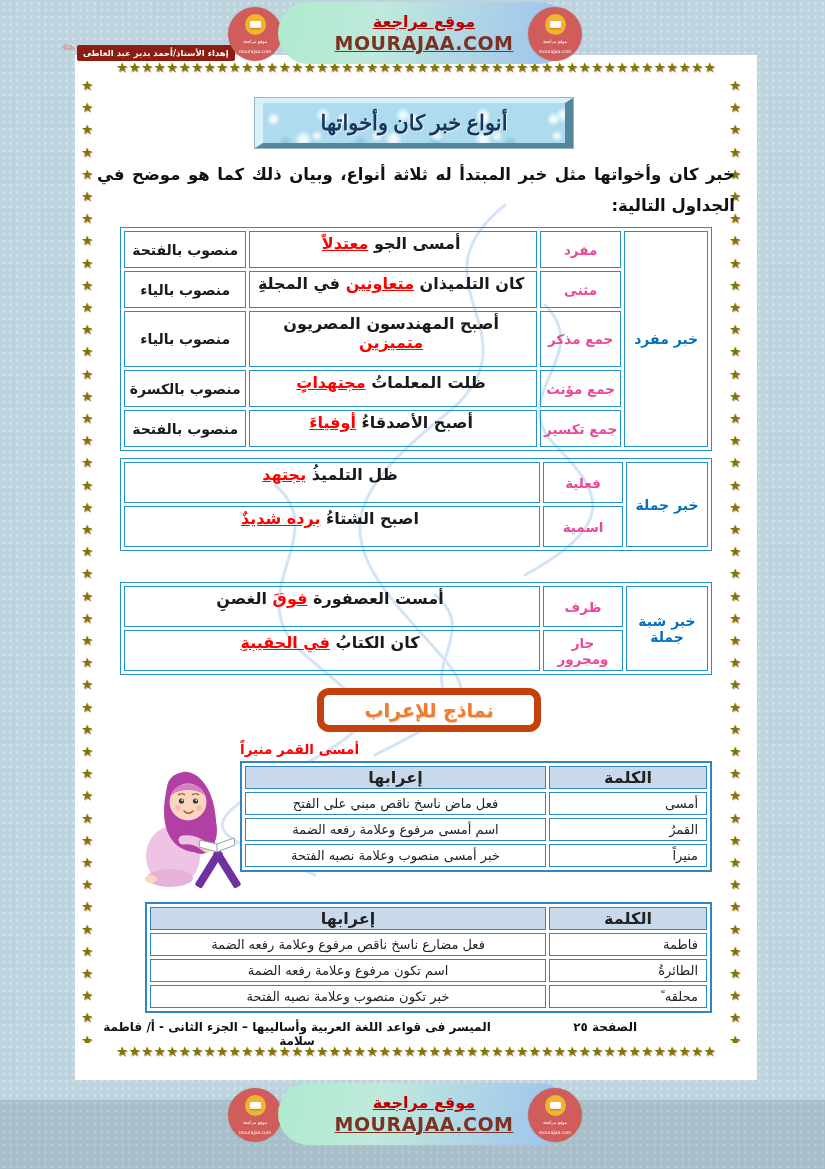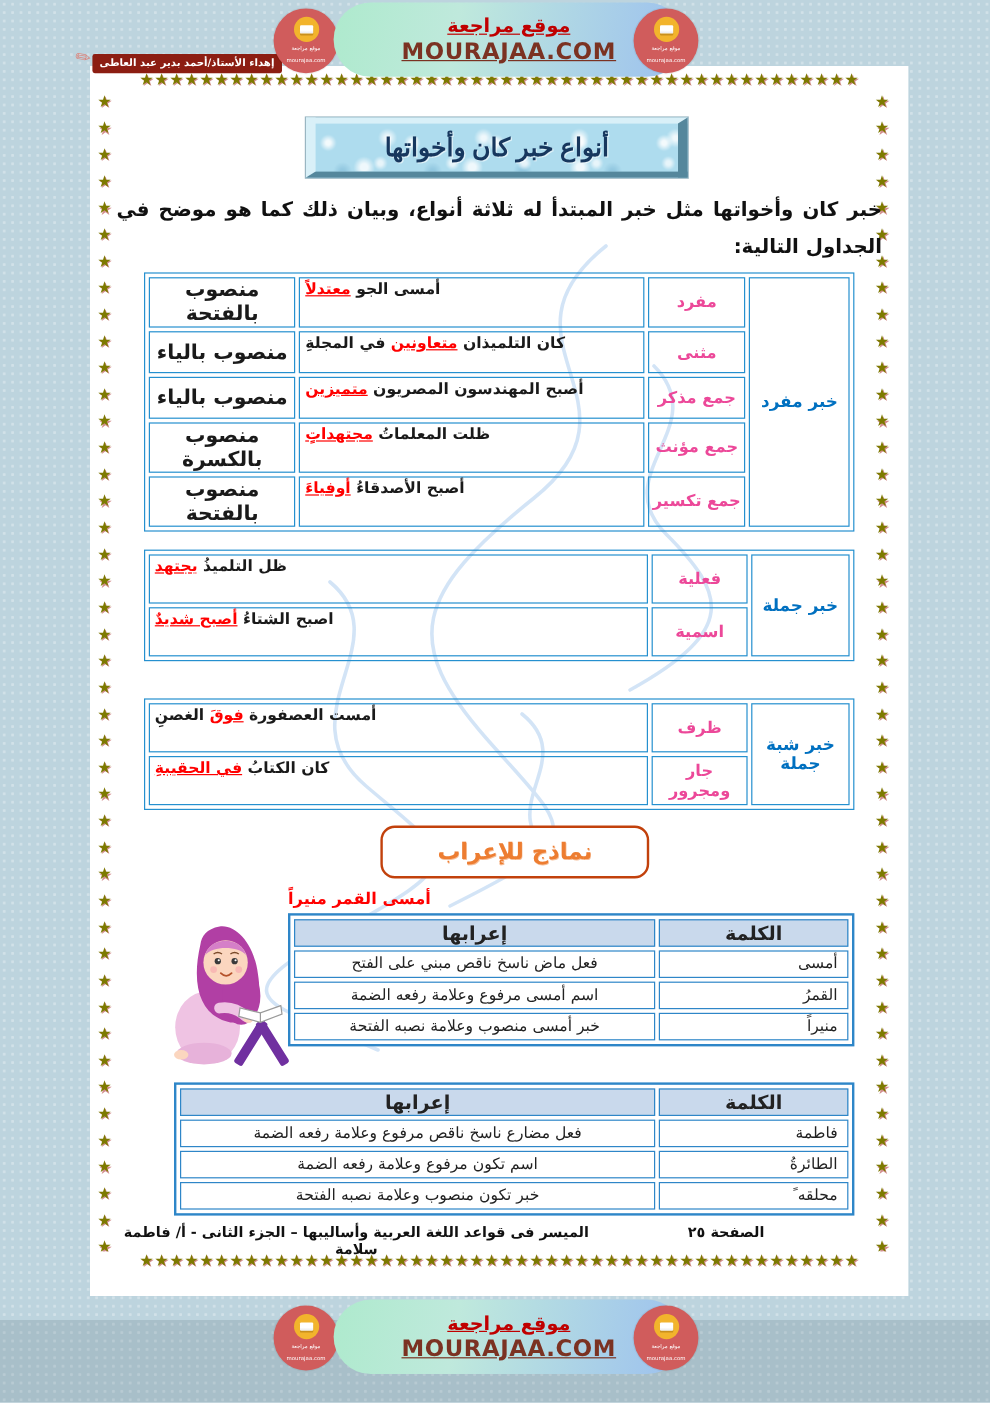--- a/index.html
+++ b/index.html
@@ -81,29 +81,29 @@
 
   
   .dtable{ position:absolute; z-index:4; direction:rtl; border-collapse:separate; border-spacing:3px;
     border:1.6px solid #2590cf; table-layout:fixed; }
   .dtable td{ border:1.6px solid #2590cf; font-weight:bold; vertical-align:middle; background:transparent; }
   .t1{ left:45px; top:172px; width:592px; }
   .t2{ left:45px; top:403px; width:592px; }
   .t3{ left:45px; top:527px; width:592px; }
   td.group{ color:#0070c0; font-size:14px; text-align:center; }
   td.type{ color:#ec4899; font-size:13.5px; text-align:center; }
-  td.example{ color:#1a1a1a; font-size:13px; text-align:left; padding:2px 8px 14px 4px; vertical-align:top;}
-  td.case{ color:#1a1a1a; font-size:17px; text-align:center;margin-top:46px; }
+  td.example{ color:#1a1a1a; font-size:16px; text-align:center; padding:2px 8px 14px 4px; vertical-align:top;}
+  td.case{ color:#1a1a1a; font-size:14px; text-align:center;margin-top:46px; }
   .kw{ color:#ff0000; text-decoration:underline; }
   .t1 td{ height:35px; }
   .t2 td, .t3 td{ height:41px; }
 
   
   .models-btn{ position:absolute; left:242px; top:633px; width:224px; height:44px; z-index:4;
-    background:#fff; border:2px solid #c2410c; border-radius:12px;
+    background:#fff; border:7px solid #c2410c; border-radius:12px;
     display:flex; align-items:center; justify-content:center;
     color:#ed7d31; font-size:19px; font-weight:bold; text-shadow:.5px .5px 0 rgba(237,125,49,.5); }
 
   
   .sec-title{ position:absolute; z-index:4; direction:rtl; color:#ff0000; font-weight:bold; font-size:13.5px; text-align:left; }
   .sec-title.s1{ right:47px; top:686px; width:470px; }
   .sec-title.s2{ right:47px; top:850px; width:565px; }
   .itable{ position:absolute; z-index:4; direction:rtl; border-collapse:separate; border-spacing:3px;
     border:2px solid #2e86c8; table-layout:fixed; background:#fff; }
   .itable td{ border:1.4px solid #2e86c8; font-size:13px; color:#222; height:23px; vertical-align:middle; }
@@ -220,21 +220,21 @@
           <col>
         </colgroup>
       <tbody>
         <tr>
           <td class="group" rowspan="2">خبر جملة</td>
           <td class="type">فعلية</td>
           <td class="example"><span>ظل التلميذُ </span><span class="kw">يجتهد</span><span></span></td>
         </tr>
         <tr>
           <td class="type">اسمية</td>
-          <td class="example"><span>اصبح الشتاءُ </span><span class="kw">أصبح شديدٌ</span><span></span></td>
+          <td class="example"><span>اصبح الشتاءُ </span><span class="kw">برده شديدٌ</span><span></span></td>
         </tr>
       </tbody>
     </table>
 
     <table class="dtable t3">
       <colgroup>
           <col style="width:82px">
           <col style="width:80px">
           <col>
         </colgroup>

